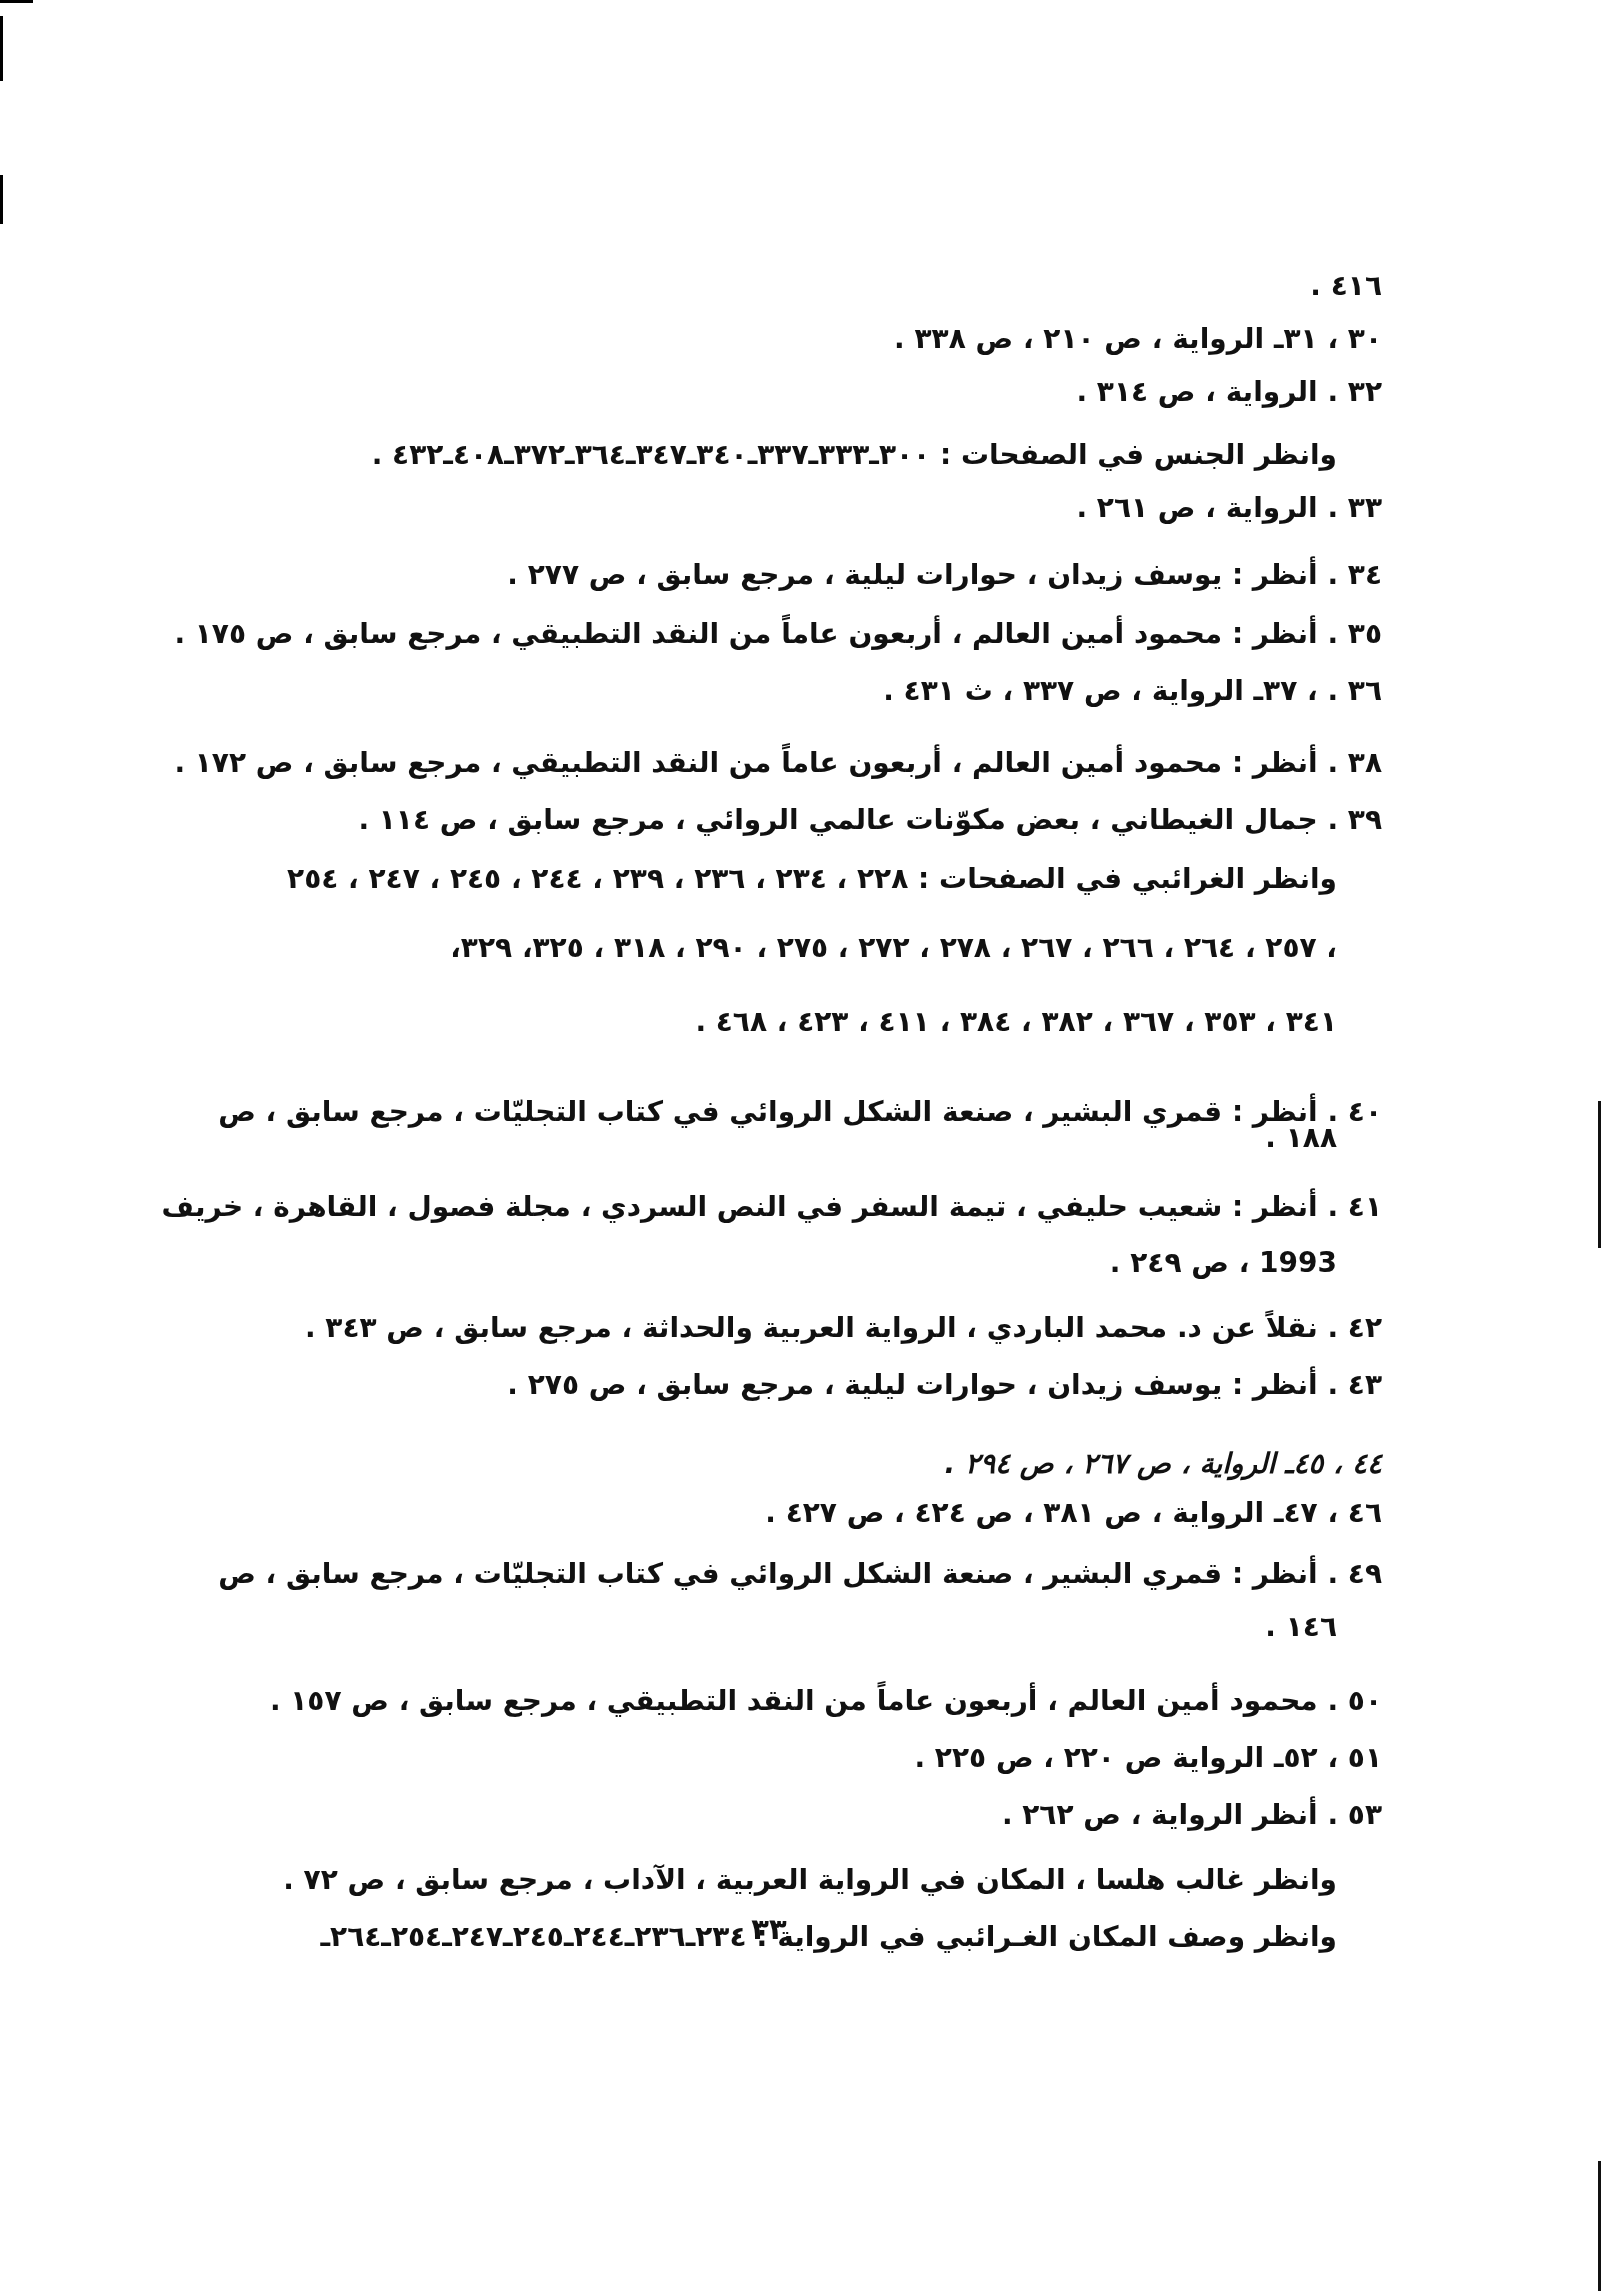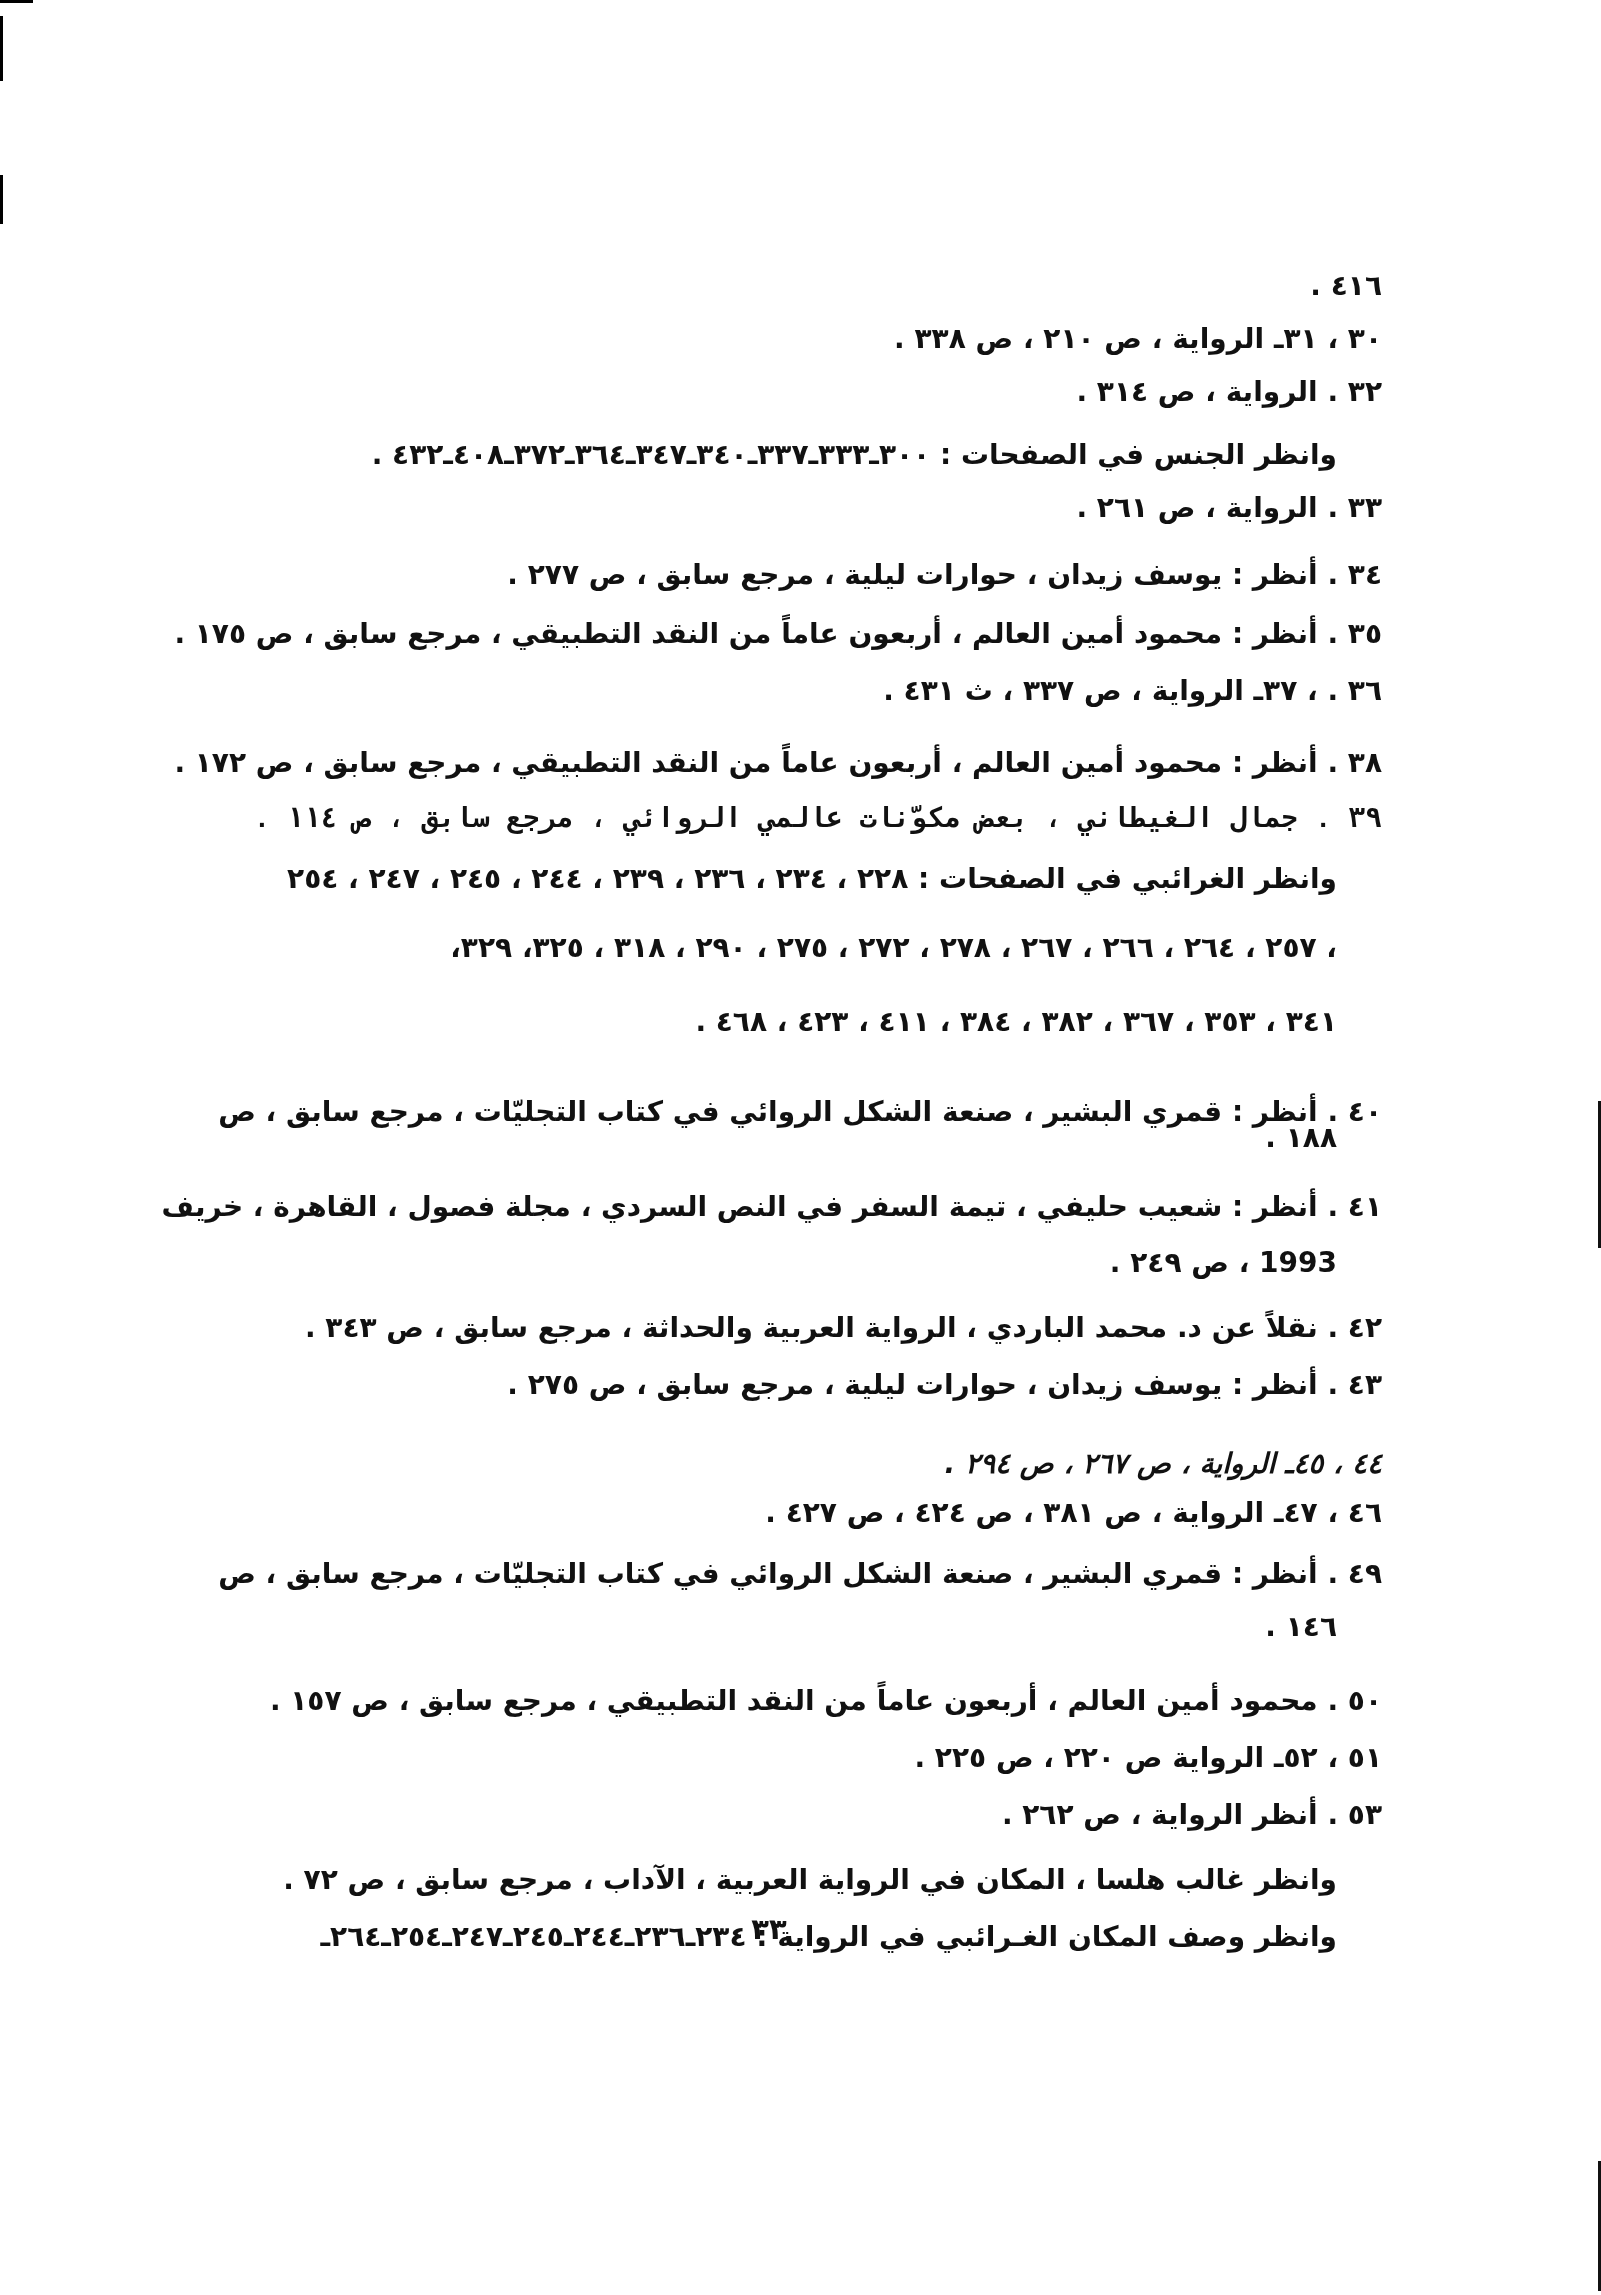--- a/index.html
+++ b/index.html
@@ -75,21 +75,21 @@
 <div class="page">
   <div class="line" style="top:0px;">٤١٦ .</div>
   <div class="line" style="top:53px;">٣٠ ، ٣١ـ الرواية ، ص ٢١٠ ، ص ٣٣٨ .</div>
   <div class="line" style="top:106px;">٣٢ . الرواية ، ص ٣١٤ .</div>
   <div class="line indent" style="top:169px;">وانظر الجنس في الصفحات : ٣٠٠ـ٣٣٣ـ٣٣٧ـ٣٤٠ـ٣٤٧ـ٣٦٤ـ٣٧٢ـ٤٠٨ـ٤٣٢ .</div>
   <div class="line" style="top:222px;">٣٣ . الرواية ، ص ٢٦١ .</div>
   <div class="line" style="top:289px;">٣٤ . أنظر : يوسف زيدان ، حوارات ليلية ، مرجع سابق ، ص ٢٧٧ .</div>
   <div class="line" style="top:348px;">٣٥ . أنظر : محمود أمين العالم ، أربعون عاماً من النقد التطبيقي ، مرجع سابق ، ص ١٧٥ .</div>
   <div class="line" style="top:405px;">٣٦ . ، ٣٧ـ الرواية ، ص ٣٣٧ ، ث ٤٣١ .</div>
   <div class="line" style="top:477px;">٣٨ . أنظر : محمود أمين العالم ، أربعون عاماً من النقد التطبيقي ، مرجع سابق ، ص ١٧٢ .</div>
-  <div class="line" style="top:534px;font-family:Liberation Mono, monospace;">٣٩ . جمال الغيطاني ، بعض مكوّنات عالمي الروائي ، مرجع سابق ، ص ١١٤ .</div>
+  <div class="line" style="top:534px;">٣٩ . جمال الغيطاني ، بعض مكوّنات عالمي الروائي ، مرجع سابق ، ص ١١٤ .</div>
   <div class="line indent" style="top:593px;">وانظر الغرائبي في الصفحات : ٢٢٨ ، ٢٣٤ ، ٢٣٦ ، ٢٣٩ ، ٢٤٤ ، ٢٤٥ ، ٢٤٧ ، ٢٥٤</div>
   <div class="line indent" style="top:662px;">، ٢٥٧ ، ٢٦٤ ، ٢٦٦ ، ٢٦٧ ، ٢٧٨ ، ٢٧٢ ، ٢٧٥ ، ٢٩٠ ، ٣١٨ ، ٣٢٥، ٣٢٩،</div>
   <div class="line indent" style="top:736px;">٣٤١ ، ٣٥٣ ، ٣٦٧ ، ٣٨٢ ، ٣٨٤ ، ٤١١ ، ٤٢٣ ، ٤٦٨ .</div>
   <div class="line" style="top:826px;">٤٠ . أنظر : قمري البشير ، صنعة الشكل الروائي في كتاب التجليّات ، مرجع سابق ، ص</div>
   <div class="line indent" style="top:852px;text-align:right;">١٨٨ .</div>
   <div class="line" style="top:921px;">٤١ . أنظر : شعيب حليفي ، تيمة السفر في النص السردي ، مجلة فصول ، القاهرة ، خريف</div>
   <div class="line indent" style="top:977px;">1993 ، ص ٢٤٩ .</div>
   <div class="line" style="top:1042px;">٤٢ . نقلاً عن د. محمد الباردي ، الرواية العربية والحداثة ، مرجع سابق ، ص ٣٤٣ .</div>
   <div class="line" style="top:1099px;">٤٣ . أنظر : يوسف زيدان ، حوارات ليلية ، مرجع سابق ، ص ٢٧٥ .</div>
   <div class="line" style="top:1178px;font-style:italic;">٤٤ ، ٤٥ـ الرواية ، ص ٢٦٧ ، ص ٢٩٤ .</div>

